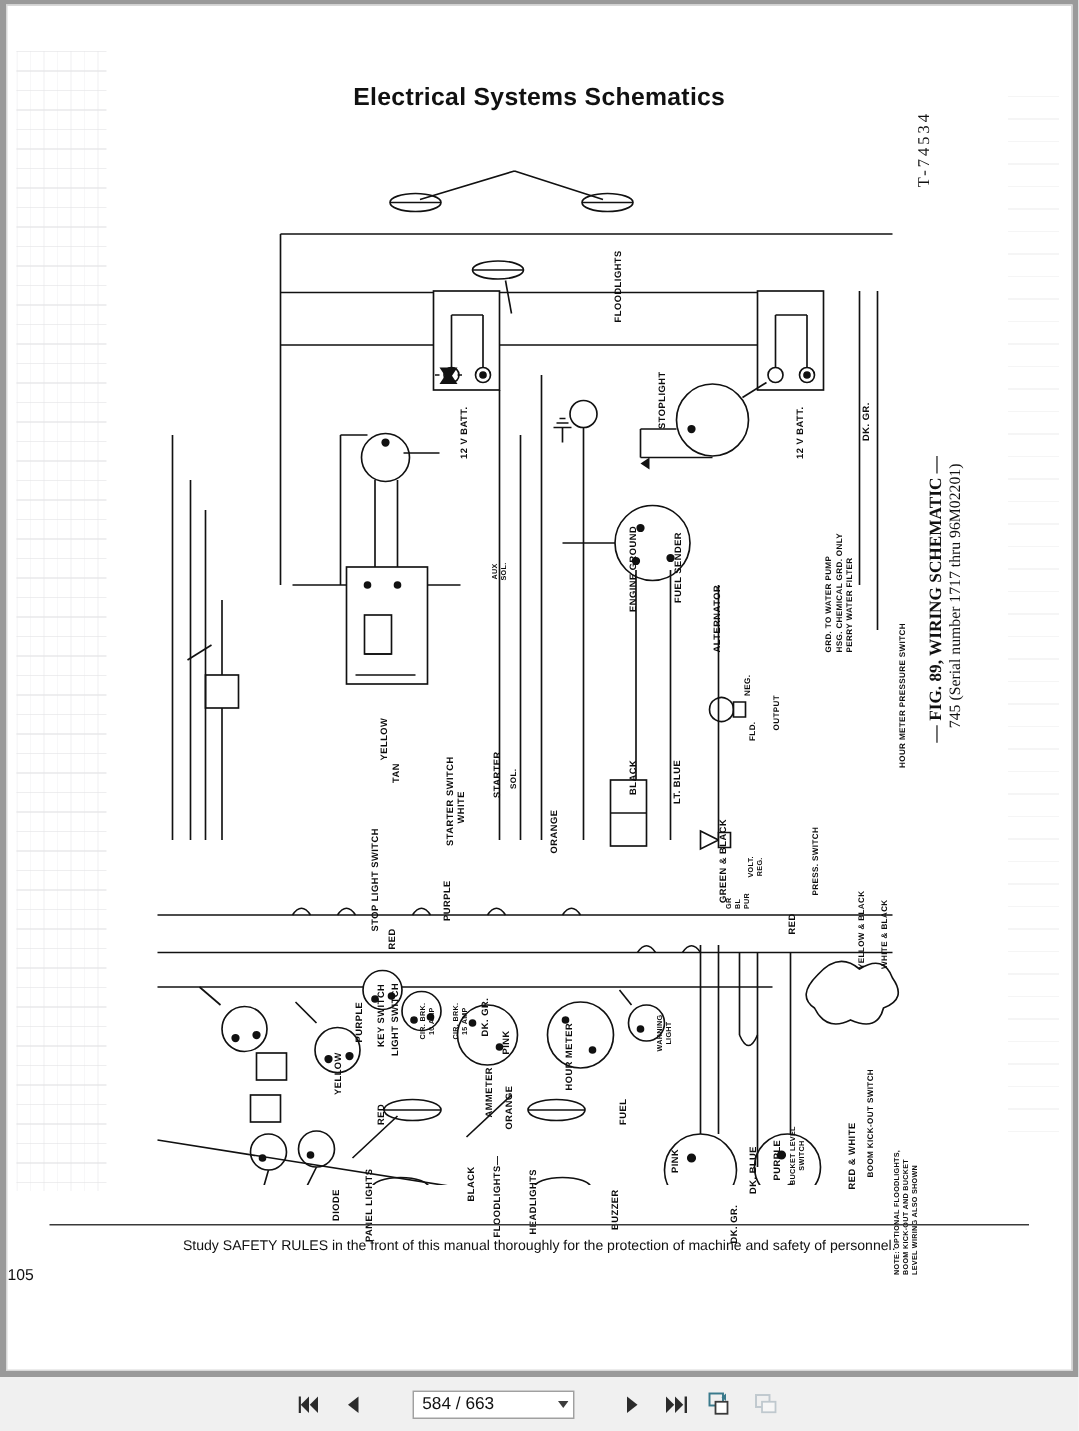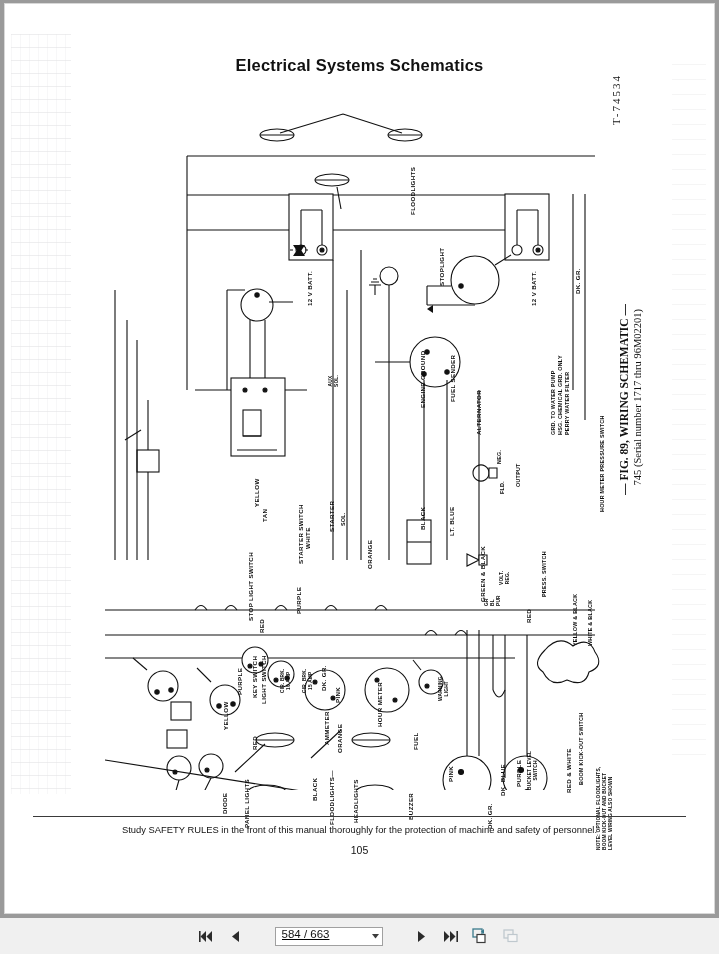--- a/index.html
+++ b/index.html
@@ -95,42 +95,41 @@
 
   
   .footer-rule{
     position:absolute;left:28px;right:28px;top:812px;height:1px;background:#3a3a3a;
   }
   .footer-note{
     position:absolute;left:0;right:0;top:820px;text-align:center;
     font-size:9.4px;color:#111;
   }
   .folio{
-    position:absolute;left:0;right:0;top:840px;text-align:center;
+    position:absolute;left:0;right:0;top:840px;text-align:left;
     font-size:10.5px;color:#111;
   }
 
   
   .toolbar{
     position:absolute;left:0;bottom:0;width:719px;height:36px;
     background:#f0f0f0;
     display:flex;align-items:center;justify-content:center;gap:9px;
   }
   .tb-btn{
     width:20px;height:20px;display:flex;align-items:center;justify-content:center;
     background:transparent;border:0;cursor:pointer;padding:0;
   }
   .tb-btn svg{display:block;}
   .pagebox{
-    display:flex;align-items:flex-start;
+    display:flex;align-items:center;
     width:108px;height:19px;
     background:#fff;border:1px solid #a0a0a0;
     margin:0 20px;
     box-sizing:border-box;
-    text-decoration:underline;
   }
   .pagebox input{
     flex:1;border:0;outline:0;background:transparent;
     font-family:"Liberation Sans", sans-serif;font-size:11.5px;color:#111;
     padding:0 6px;width:100%;
   }
   .pagebox .caret{
     width:13px;height:17px;display:flex;align-items:center;justify-content:center;
     cursor:pointer;
   }

